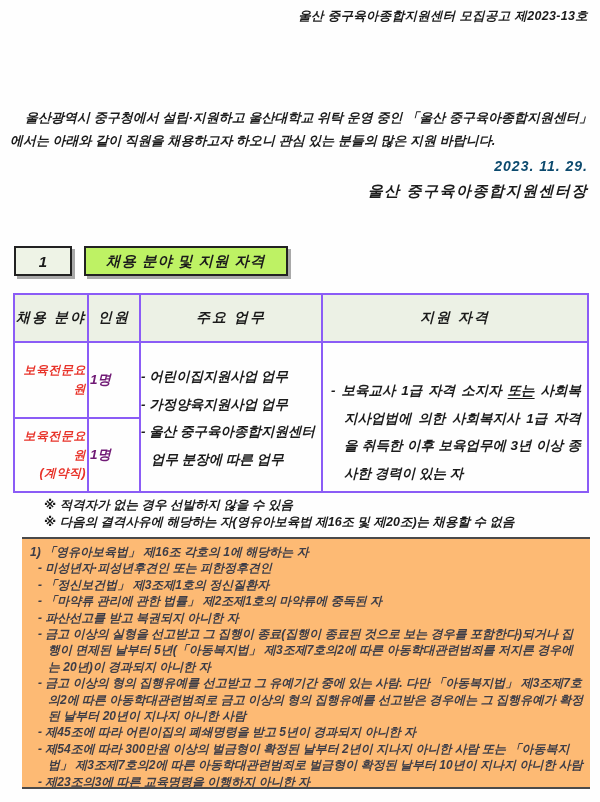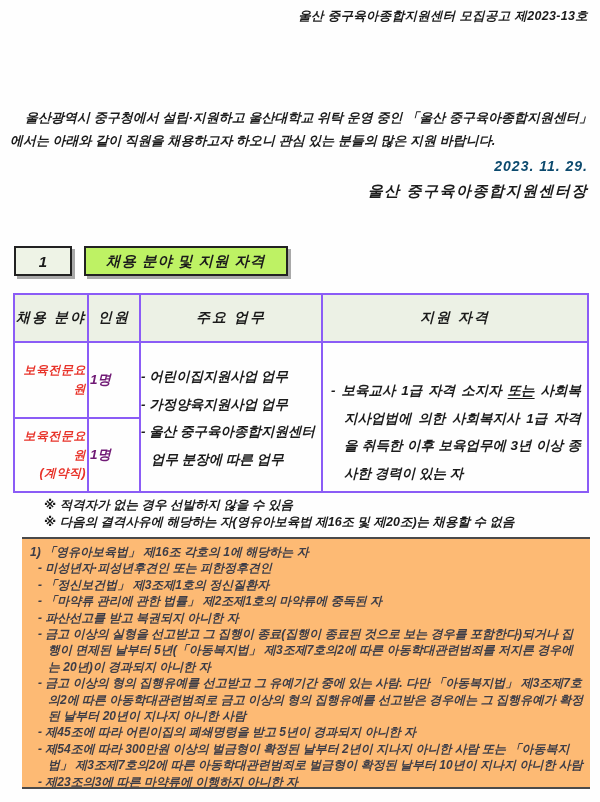--- a/index.html
+++ b/index.html
@@ -103,17 +103,17 @@
   <div class="law-box">
     <div class="law-item num">1) 「영유아보육법」 제16조 각호의 1에 해당하는 자</div>
     <div class="law-item dash">- 미성년자·피성년후견인 또는 피한정후견인</div>
     <div class="law-item dash">- 「정신보건법」 제3조제1호의 정신질환자</div>
     <div class="law-item dash">- 「마약류 관리에 관한 법률」 제2조제1호의 마약류에 중독된 자</div>
     <div class="law-item dash">- 파산선고를 받고 복권되지 아니한 자</div>
     <div class="law-item dash">- 금고 이상의 실형을 선고받고 그 집행이 종료(집행이 종료된 것으로 보는 경우를 포함한다)되거나 집행이 면제된 날부터 5년(「아동복지법」 제3조제7호의2에 따른 아동학대관련범죄를 저지른 경우에는 20년)이 경과되지 아니한 자</div>
     <div class="law-item dash">- 금고 이상의 형의 집행유예를 선고받고 그 유예기간 중에 있는 사람. 다만 「아동복지법」 제3조제7호의2에 따른 아동학대관련범죄로 금고 이상의 형의 집행유예를 선고받은 경우에는 그 집행유예가 확정된 날부터 20년이 지나지 아니한 사람</div>
     <div class="law-item dash">- 제45조에 따라 어린이집의 폐쇄명령을 받고 5년이 경과되지 아니한 자</div>
     <div class="law-item dash">- 제54조에 따라 300만원 이상의 벌금형이 확정된 날부터 2년이 지나지 아니한 사람 또는 「아동복지법」 제3조제7호의2에 따른 아동학대관련범죄로 벌금형이 확정된 날부터 10년이 지나지 아니한 사람</div>
-    <div class="law-item dash">- 제23조의3에 따른 마약류에 이행하지 아니한 자</div>
+    <div class="law-item dash">- 제23조의3에 따른 교육명령을 이행하지 아니한 자</div>
 
   </div>
 
 </div>
 
 </body></html>

